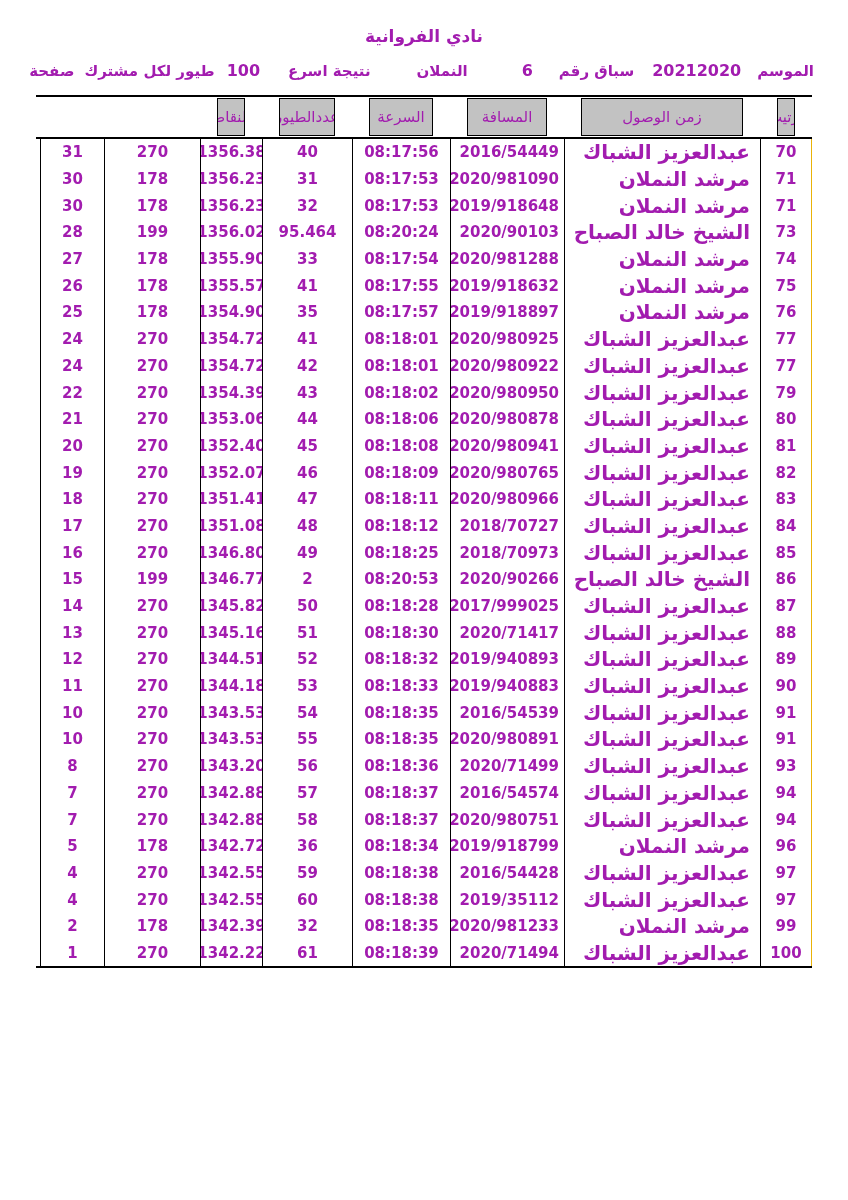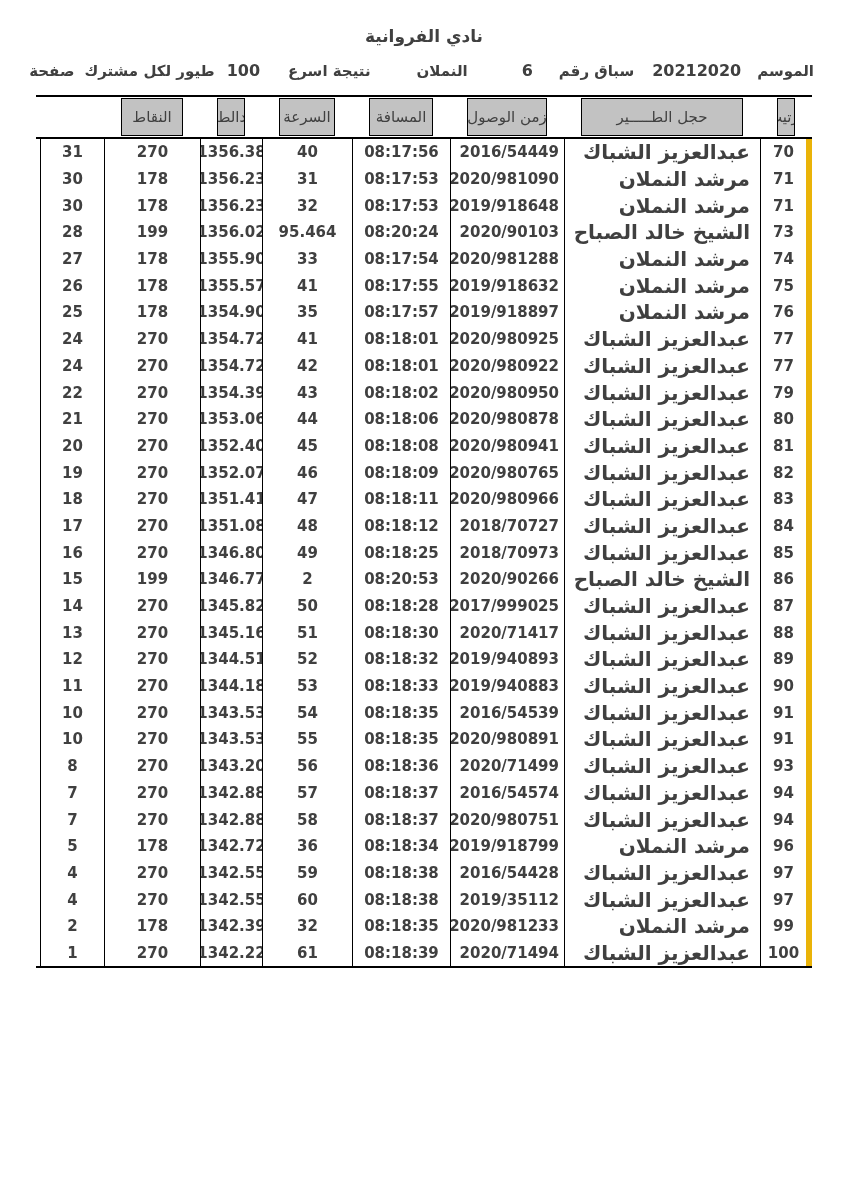--- a/index.html
+++ b/index.html
@@ -1,20 +1,20 @@
 <!DOCTYPE html>
 <html lang="ar" dir="rtl"><head>
 <meta charset="utf-8">
 <style>
   * { margin:0; padding:0; box-sizing:border-box; }
   html,body { background:#ffffff; }
   body { font-family:"DejaVu Sans","Liberation Sans",sans-serif; }
   .sheet{
     position:relative; width:848px; height:1200px; background:#fff;
-    margin:0 auto; overflow:hidden; font-weight:bold; color:#404040;
+    margin:0 auto; overflow:hidden; font-weight:bold; color:#a21caf;
   }
   .club-title{
     position:absolute; top:26px; left:0; width:100%;
     text-align:center; font-size:17px; font-weight:bold;
   }
   .info-line{
     position:absolute; top:61px; right:34px; left:34px;
     display:flex; direction:rtl; align-items:baseline;
     font-size:15px; font-weight:bold; white-space:nowrap;
   }
@@ -45,21 +45,21 @@
   .data-area{
     margin-top:1px; border-top:2px solid #000; border-bottom:2px solid #000;
   }
   .data-row{ height:26.7px; }
   .data-row{ border-left:0; }
   .data-cell{
     border-left:1px solid #000;
     display:flex; align-items:center; justify-content:center;
     font-size:15px; font-weight:bold; white-space:nowrap; overflow:hidden;
   }
-  .data-row .data-cell:first-child{ border-right:6px solid #eab308; }
+  .data-row .data-cell:first-child{ border-right:1px solid #eab308; }
   .data-cell.col-name{ justify-content:flex-start; padding-right:10px; font-size:20px;text-align:right; }
   .data-cell.col-ring{ direction:ltr; justify-content:flex-end; padding-right:5px; }
   .data-cell.col-time{ direction:ltr; }
 </style>
 </head>
 <body>
 
 <div class="sheet">
 
   <div class="club-title">نادي الفروانية</div>
@@ -75,21 +75,20 @@
     <span class="seg seg-per-part-label">طيور لكل مشترك</span>
     <span class="seg seg-page-label">صفحة</span>
 
   </div>
 
   <div class="race-table">
     <div class="top-line"></div>
 
     <div class="grid-cols header-row">
       <div class="header-cell col-rank">ترتيب</div>
-      <div class="header-cell col-ring">حجل الطـــــير</div>
       <div class="header-cell col-time">زمن الوصول</div>
       <div class="header-cell col-distance">المسافة</div>
       <div class="header-cell col-speed">السرعة</div>
       <div class="header-cell col-birds">عددالطيور</div>
       <div class="header-cell col-points">النقاط</div>
     </div>
 
     <div class="data-area">
       <div class="grid-cols data-row">
         <div class="data-cell col-rank">70</div>

